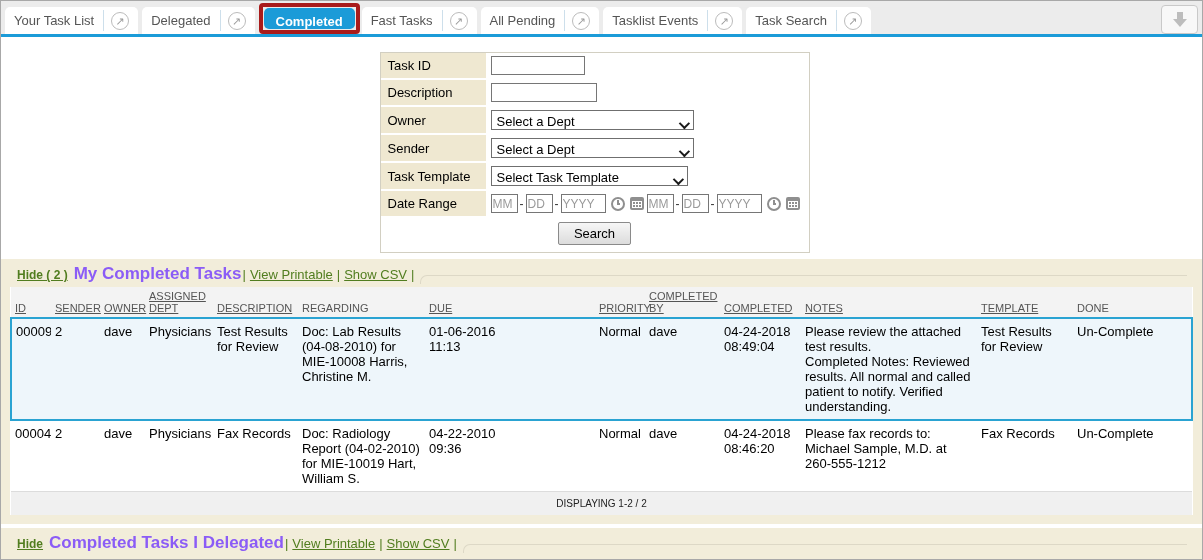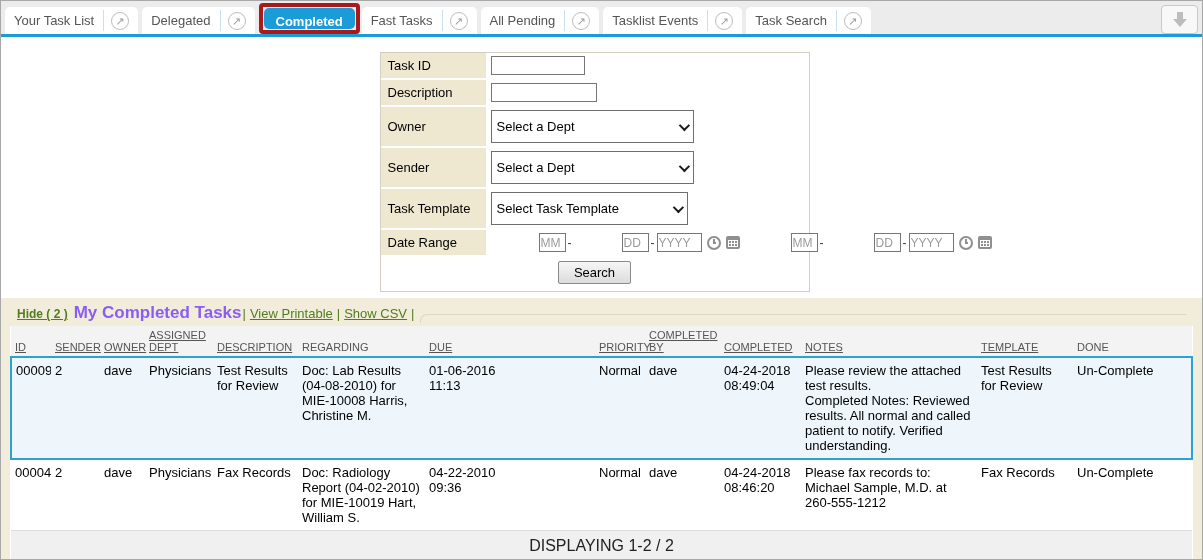--- a/index.html
+++ b/index.html
@@ -21,26 +21,26 @@
   .dl-head { width:0; height:0; border-left:7px solid transparent; border-right:7px solid transparent; border-top:8px solid #bdbdbd; }
 
   
   .search-wrap { padding:15px 2px 6px 0; display:flex; justify-content:center; }
   .form-box { width:430px; border:1px solid #d2cfc2; background:#fff; margin-left:-12px; }
   .form-row { display:flex; align-items:stretch; border-bottom:2px solid #fff; background:#fff; }
   .form-label { width:105px; flex:0 0 105px; background:#efe8d1; padding:4px 2px 4px 7px; font-size:13px; color:#000; display:flex; align-items:center; }
   .form-value { flex:1; padding:3px 5px; display:flex; align-items:center; gap:3px; }
   .txt { border:1px solid #767676; height:19px; font-size:13px; padding:0 3px; font-family:"Liberation Sans",sans-serif; }
   .txt.w1 { width:94px; } .txt.w2 { width:106px; }
-  .sel { border:1px solid #6f6f6f; height:33px; background:#fff; display:flex; align-items:center; font-size:13px; padding:0 6px 0 5px; cursor:pointer; }
+  .sel { border:1px solid #6f6f6f; height:20px; background:#fff; display:flex; align-items:flex-end; font-size:13px; padding:0 6px 0 5px; cursor:pointer; }
   .sel.w-dept { width:203px; } .sel.w-tmpl { width:197px; }
   .chev { width:8px; height:8px; border-right:2px solid #1a1a1a; border-bottom:2px solid #1a1a1a; transform:rotate(45deg) translateY(-2px); margin-left:auto; }
   .dinp { border:1px solid #767676; height:19px; font-size:12px; padding:0 1px; text-align:left; font-family:"Liberation Sans",sans-serif; }
   .dinp::placeholder { color:#9a9a9a; }
-  .d2 { width:27px;margin-left:48px; } .d4 { width:45px; }
+  .d2 { width:27px; } .d4 { width:45px; }
   .dash { font-size:12px; color:#333; margin:0 -1px; }
   .clock { width:14px; height:14px; border:2px solid #8f8f8f; border-radius:50%; position:relative; margin:0 2px; flex:0 0 auto; }
   .clock::before { content:""; position:absolute; left:4px; top:1px; width:2px; height:4px; background:#8f8f8f; }
   .clock::after { content:""; position:absolute; left:4px; top:4px; width:3px; height:2px; background:#8f8f8f; }
   .cal { width:14px; height:13px; border:2px solid #8f8f8f; border-top:4px solid #8f8f8f; border-radius:2px; position:relative; flex:0 0 auto; }
   .cal::after { content:""; position:absolute; left:1px; top:1px; width:2px; height:2px; background:#8f8f8f; box-shadow:3px 0 #8f8f8f, 6px 0 #8f8f8f, 0 3px #8f8f8f, 3px 3px #8f8f8f, 6px 3px #8f8f8f; }
   .btn-row { justify-content:center; padding:4px 0 5px 0; }
   .search-btn { font-family:"Liberation Sans",sans-serif; font-size:13px; color:#000; padding:3px 15px; border:1px solid #8a8a8a; border-radius:2px; background:linear-gradient(#f6f6f6,#dcdcdc); cursor:pointer; }
 
   
@@ -59,21 +59,21 @@
   .sort { text-decoration:underline; cursor:pointer; }
   .nosort { text-decoration:none;margin-top:20px; }
   table.tasks td { vertical-align:top; padding:5px 4px; overflow:hidden; }
   tr.hl { height:100px; }
   tr.hl td { background:#eef6fb; border-top:2px solid #2aa3d2; border-bottom:2px solid #2aa3d2; }
   tr.hl td:first-child { border-left:2px solid #2aa3d2; }
   tr.hl td:last-child { border-right:2px solid #2aa3d2; }
   tr.row2 { height:56px; }
   tr.row2 td { background:#fff; }
   td.notes-cell { white-space:pre-line; }
-  tr.tbl-foot td { background:#f0f0f0; border-top:1px solid #dcdcdc; text-align:center; font-size:16px; color:#222; padding:6px 0; height:22px; }
+  tr.tbl-foot td { background:#f0f0f0; border-top:1px solid #dcdcdc; text-align:center; font-size:10px; color:#222; padding:6px 0; height:22px; }
 </style>
 </head>
 <body>
 
 <div class="tabbar">
   <div class="tab">
     <div class="tab-strip"></div>
     <div class="tab-body">
       <span>Your Task List</span>
       <span class="tab-divider"></span>
@@ -282,20 +282,21 @@
       <tr class="tbl-foot">
         <td colspan="14">DISPLAYING 1-2 / 2</td>
       </tr>
     </tbody>
   </table>
 </div>
 
 <div class="section">
   <div class="sec-head">
     <a class="hide-link">Hide</a>
+    <span class="sec-title">Completed Tasks I Delegated</span>
     <span class="sec-sep">|</span>
     <a class="sec-link">View Printable</a>
     <span class="sec-sep">|</span>
     <a class="sec-link">Show CSV</a>
     <span class="sec-sep">|</span>
     <span class="sec-line"></span>
   </div>
 
 </div>
 

